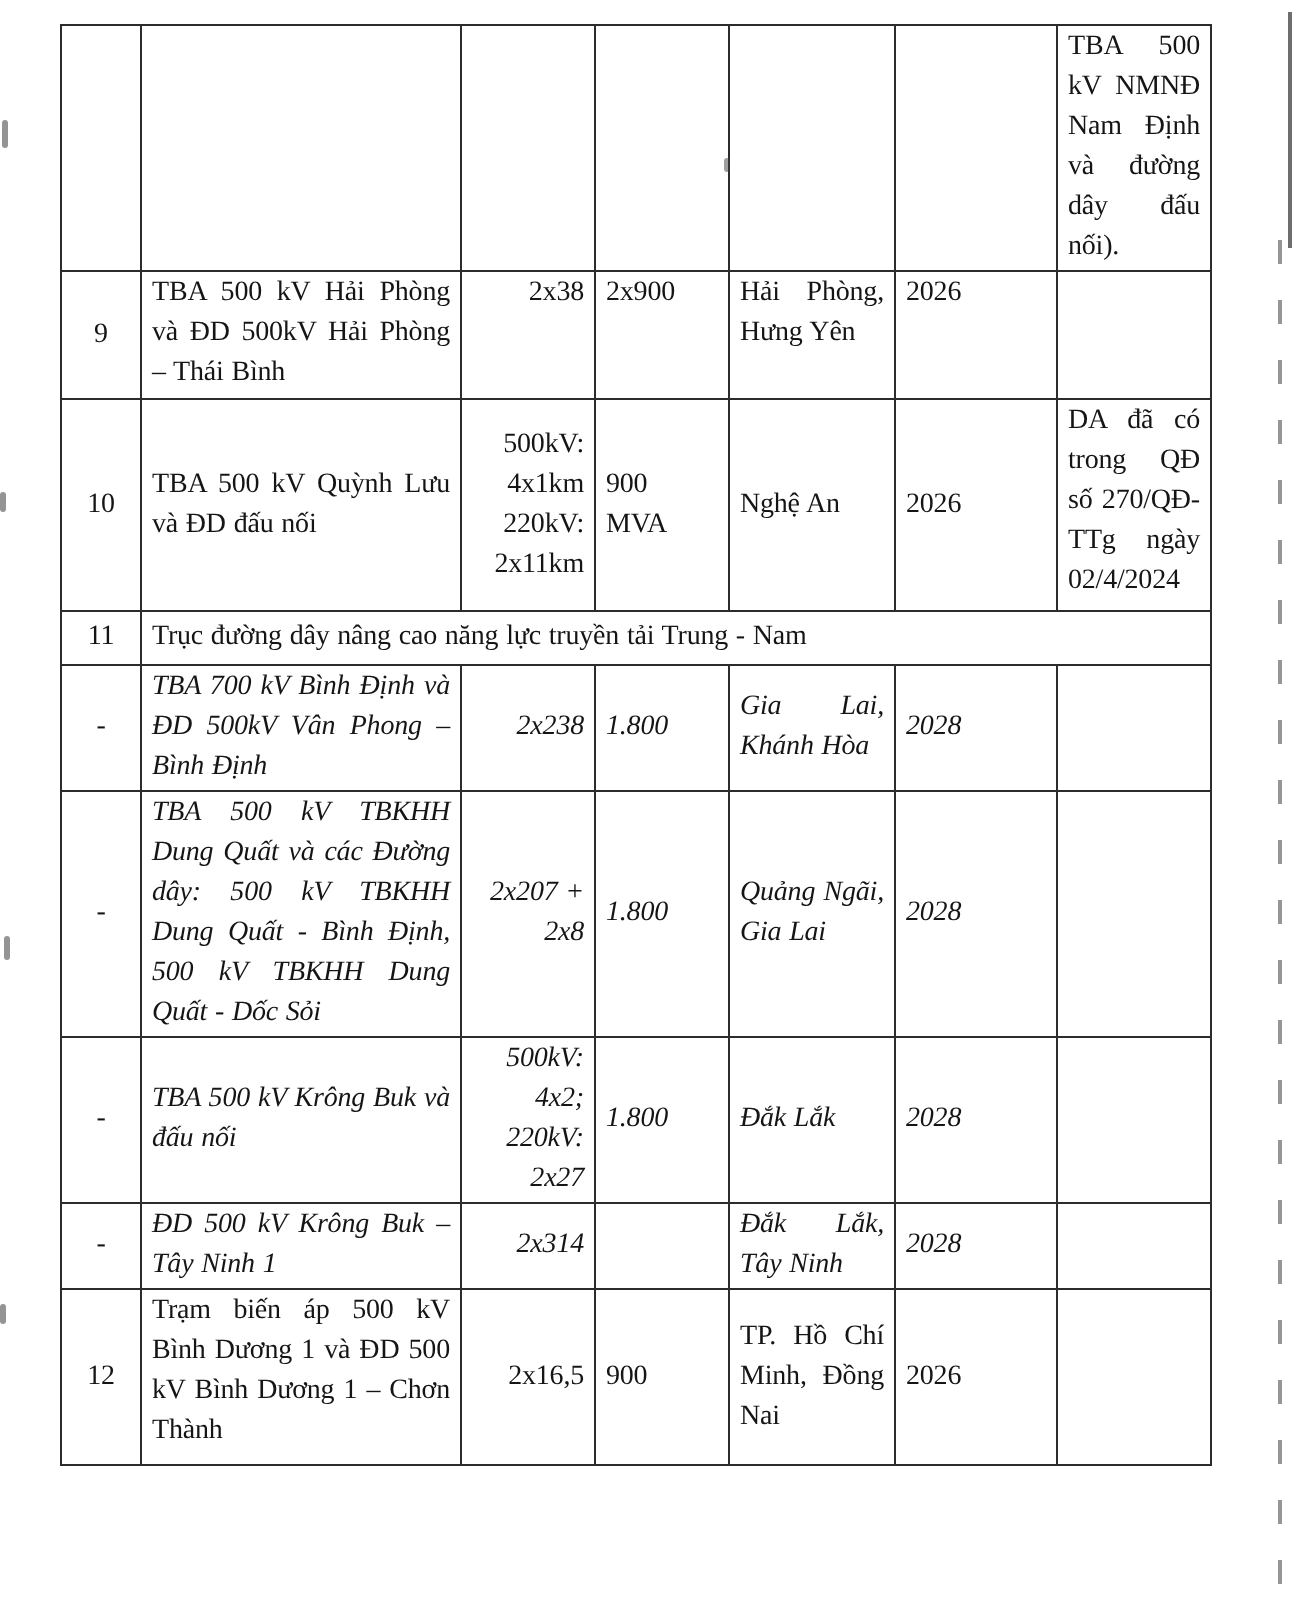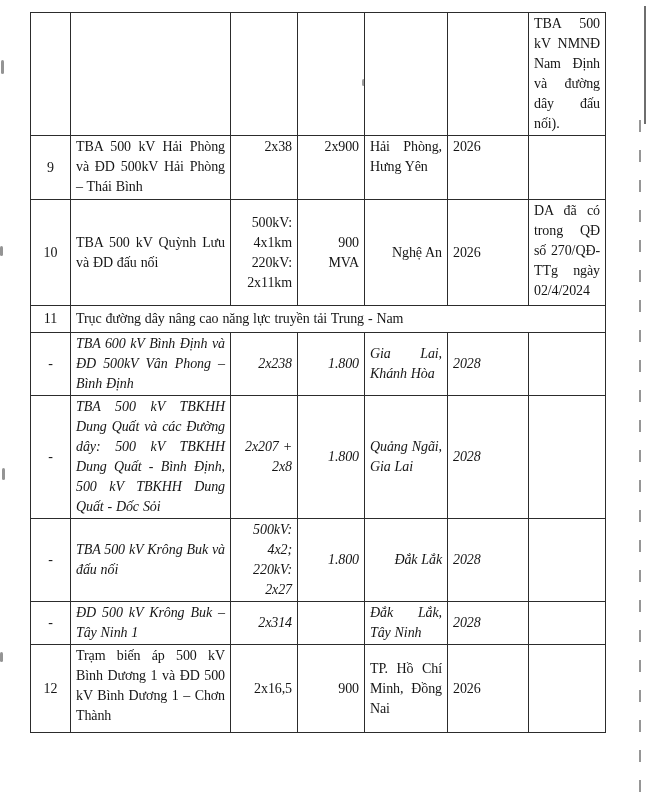--- a/index.html
+++ b/index.html
@@ -27,23 +27,23 @@
     padding: 1px 5px;
     vertical-align: middle;
     overflow: hidden;
     word-spacing: 0.5px;
   }
   .vt { vertical-align: top !important; }
   .c-no   { text-align: center; padding: 1px 2px; }
   .c-name { text-align: justify; padding: 1px 7px; margin-top: 36px; }
   .c-name.left { text-align: left; }
   .c-scale{ text-align: right; padding: 1px 2px; white-space: pre-line; }
-  .c-cap  { text-align: right; padding: 1px 2px; white-space: pre-line; }
+  .c-cap  { text-align: left; padding: 1px 2px; white-space: pre-line; }
   .c-loc  { text-align: justify; padding: 1px 5px; }
-  .c-loc.left { text-align: right; }
+  .c-loc.left { text-align: left; }
   .c-year { text-align: left; padding: 1px 2px; }
   .c-note { text-align: justify; padding: 1px 4px; }
   .c-section { text-align: left; padding: 2px 9px; margin-top: 41px; }
   tr.it td { font-style: italic; }
 
   
   .edge-dash {
     position: absolute; left: 639px; top: 120px; width: 2px; height: 680px;
     background: repeating-linear-gradient(to bottom,
       rgba(55,55,55,0.75) 0px 12px, rgba(55,55,55,0) 12px 30px);
@@ -111,21 +111,21 @@
       <td class="c-note vt">DA đã có trong QĐ số 270/QĐ-TTg ngày 02/4/2024</td>
     </tr>
 
     <tr style="height:27px">
       <td class="c-no">11</td>
       <td class="c-section" colspan="6">Trục đường dây nâng cao năng lực truyền tải Trung - Nam</td>
     </tr>
 
     <tr class="it" style="height:62px">
       <td class="c-no">-</td>
-      <td class="c-name vt">TBA 600 kV Bình Định và ĐD 500kV Vân Phong – Bình Định</td>
+      <td class="c-name vt">TBA 700 kV Bình Định và ĐD 500kV Vân Phong – Bình Định</td>
       <td class="c-scale">2x238</td>
       <td class="c-cap">1.800</td>
       <td class="c-loc">Gia Lai, Khánh Hòa</td>
       <td class="c-year">2028</td>
       <td class="c-note"></td>
     </tr>
 
     <tr class="it" style="height:122px">
       <td class="c-no">-</td>
       <td class="c-name vt">TBA 500 kV TBKHH Dung Quất và các Đường dây: 500 kV TBKHH Dung Quất - Bình Định, 500 kV TBKHH Dung Quất - Dốc Sỏi</td>

